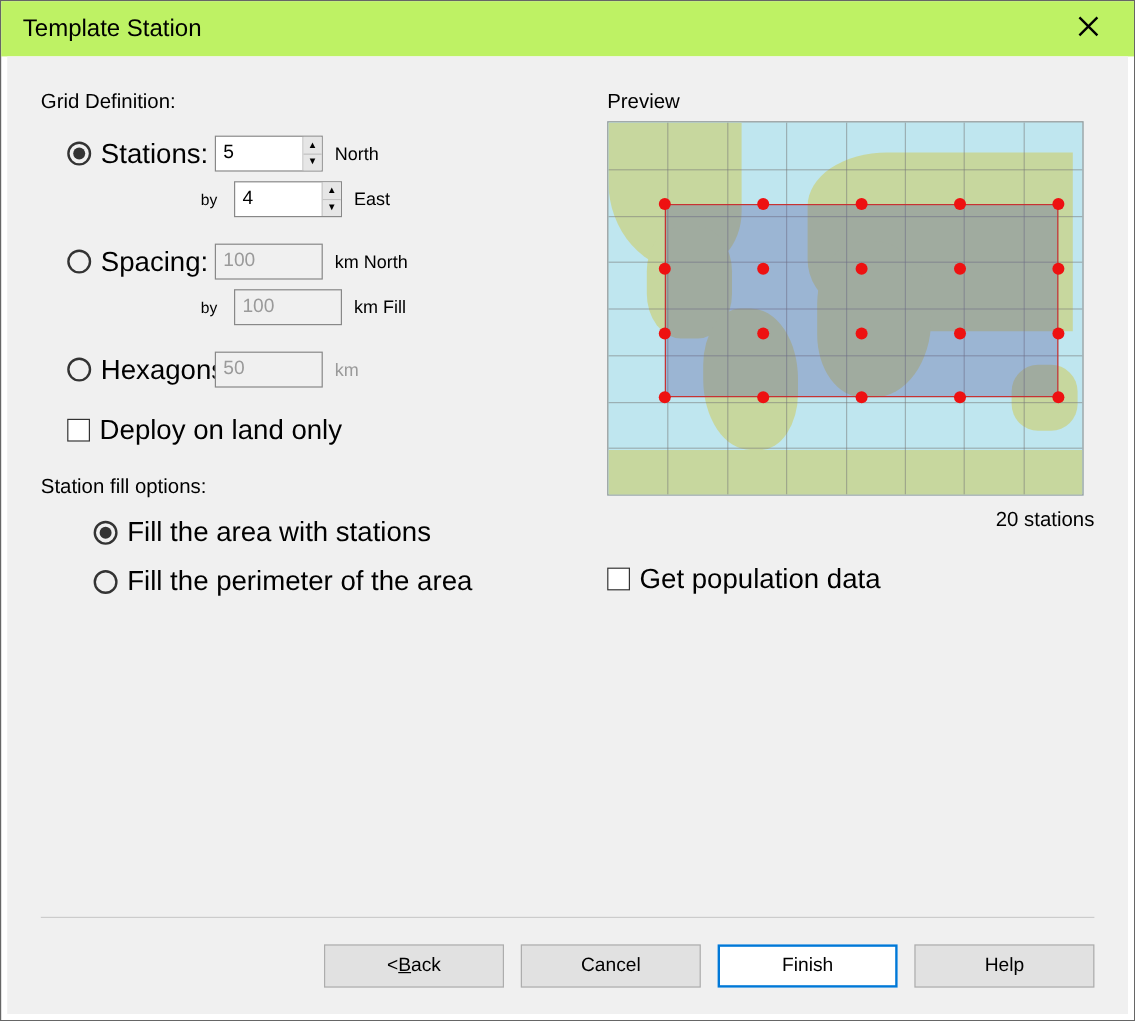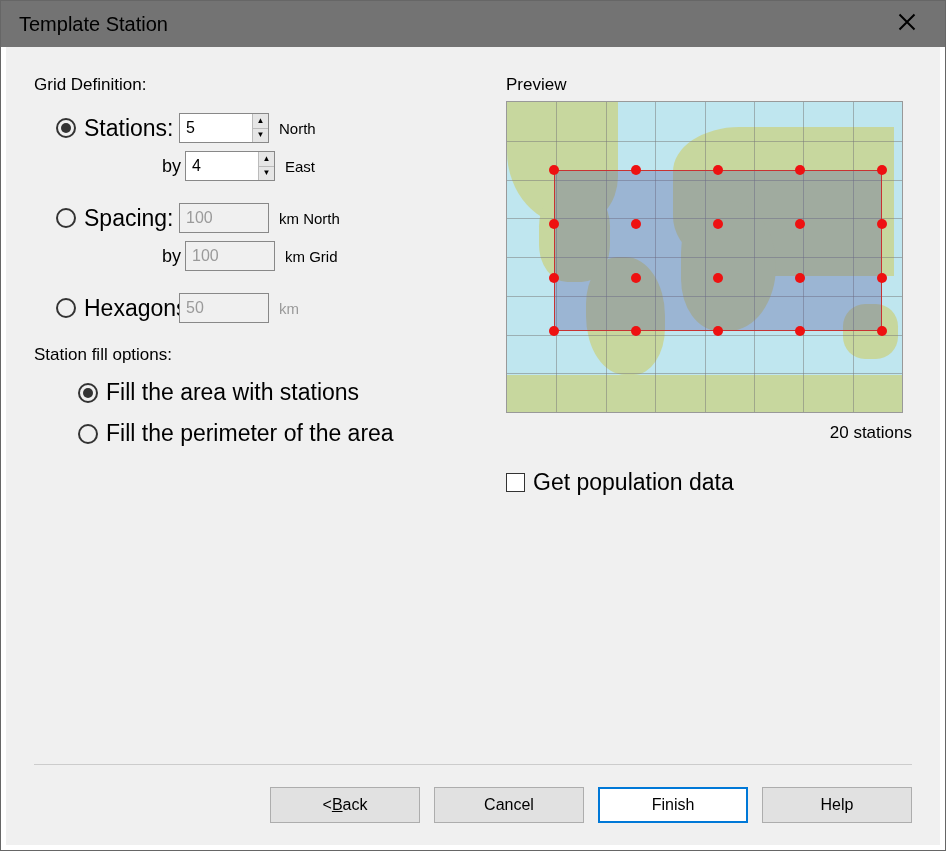--- a/index.html
+++ b/index.html
@@ -1,17 +1,17 @@
 <!DOCTYPE html>
 <html><head>
 <meta charset="utf-8">
 <style>
 html,body{margin:0;padding:0;font-family:"Segoe UI",Tahoma,sans-serif;font-size:15px;color:#000;background:#333}
 .window{width:946px;height:851px;box-sizing:border-box;background:#fff;border:1px solid #666;position:relative}
-.titlebar{height:46px;display:flex;align-items:center;justify-content:space-between;padding:0 18px 0 18px;background:#737373}
+.titlebar{height:46px;display:flex;align-items:center;justify-content:space-between;padding:0 18px 0 18px;background:#bef264}
 .titlebar .title{font-size:20px}
 .titlebar .close{width:40px;text-align:center;font-size:18px;cursor:default}
 .titlebar .close svg{width:20px;height:20px}
 .body{background:#f0f0f0;position:absolute;top:46px;left:5px;right:5px;bottom:5px;padding:28px 28px 0 28px;box-sizing:border-box}
 .cols{display:flex;gap:32px}
 .left{flex:0 0 440px}
 .right{flex:1}
 .section-label{font-size:17px;margin-bottom:18px}
 .row{display:flex;align-items:center;margin-bottom:8px}
 .indent{padding-left:22px}
@@ -23,21 +23,21 @@
 .dim{color:#9a9a9a}
 .spinbox{display:inline-flex;border:1px solid #888;background:#fff;height:30px;width:90px;box-sizing:border-box}
 .spinbox.disabled{background:#f0f0f0}
 .spinbox input{border:none;width:60px;padding:0 6px;font-size:16px;font-family:inherit;background:transparent;outline:none}
 .spinbox.disabled input{color:#9a9a9a}
 .spinbtns{display:flex;flex-direction:column;width:22px;border-left:1px solid #bbb}
 .spinbtns div{flex:1;display:flex;align-items:center;justify-content:center;background:#e6e6e6;border-bottom:1px solid #bbb;font-size:8px;line-height:1}
 .spinbtns div:last-child{border-bottom:none}
 .unit{margin-left:10px;font-size:15px}
 .gridblock{margin-top:6px;margin-bottom:22px}
-.by-label{width:125px;text-align:right;padding-right:4px;font-size:18px}
+.by-label{width:125px;text-align:right;padding-right:14px;font-size:13px}
 .preview-title{font-size:17px;margin-bottom:6px}
 .map-wrap{width:395px;height:310px;position:relative;background:#bfe6ef;overflow:hidden;border:1px solid #999}
 .land{position:absolute;background:#c7d79e}
 .gridline{position:absolute;background:rgba(120,120,120,0.5)}
 .aoi{position:absolute;border:1.5px solid #c83232;background:rgba(90,90,160,0.35);box-sizing:border-box}
 .station{position:absolute;width:10px;height:10px;background:#e11;border-radius:50%;transform:translate(-50%,-50%)}
 .stat-count{text-align:right;margin-top:10px;font-size:17px}
 .getpop{margin-top:26px}
 .fill-opts{margin-top:6px}
 .footer{position:absolute;left:28px;right:28px;bottom:22px}
@@ -99,35 +99,39 @@
             <span class="spinbox disabled">
               <input disabled="" value="100" style="">
             </span>
             <span class="unit">km North</span>
           </div>
           <div class="row" style="margin-top:8px">
             <span class="by-label">by</span>
             <span class="spinbox disabled">
               <input disabled="" value="100" style="">
             </span>
-            <span class="unit">km Grid</span>
+            <span class="unit">km Fill</span>
           </div>
         </div>
 
         <div class="gridblock indent">
           <div class="row">
             <span class="radio"></span>
             <span class="label" style="width:95px">Hexagons:</span>
             <span class="spinbox disabled">
               <input disabled="" value="50" style="">
             </span>
             <span class="unit dim">km</span>
           </div>
         </div>
 
+        <div class="row" style="margin-left:22px;margin-bottom:24px">
+          <span class="check"></span>
+          <span class="label">Deploy on land only</span>
+        </div>
 
         <div class="section-label" style="margin-bottom:14px">Station fill options:</div>
         <div class="fill-opts indent2">
           <div class="row" style="margin-bottom:14px">
             <span class="radio on"></span>
             <span class="label">Fill the area with stations</span>
           </div>
           <div class="row">
             <span class="radio"></span>
             <span class="label">Fill the perimeter of the area</span>

